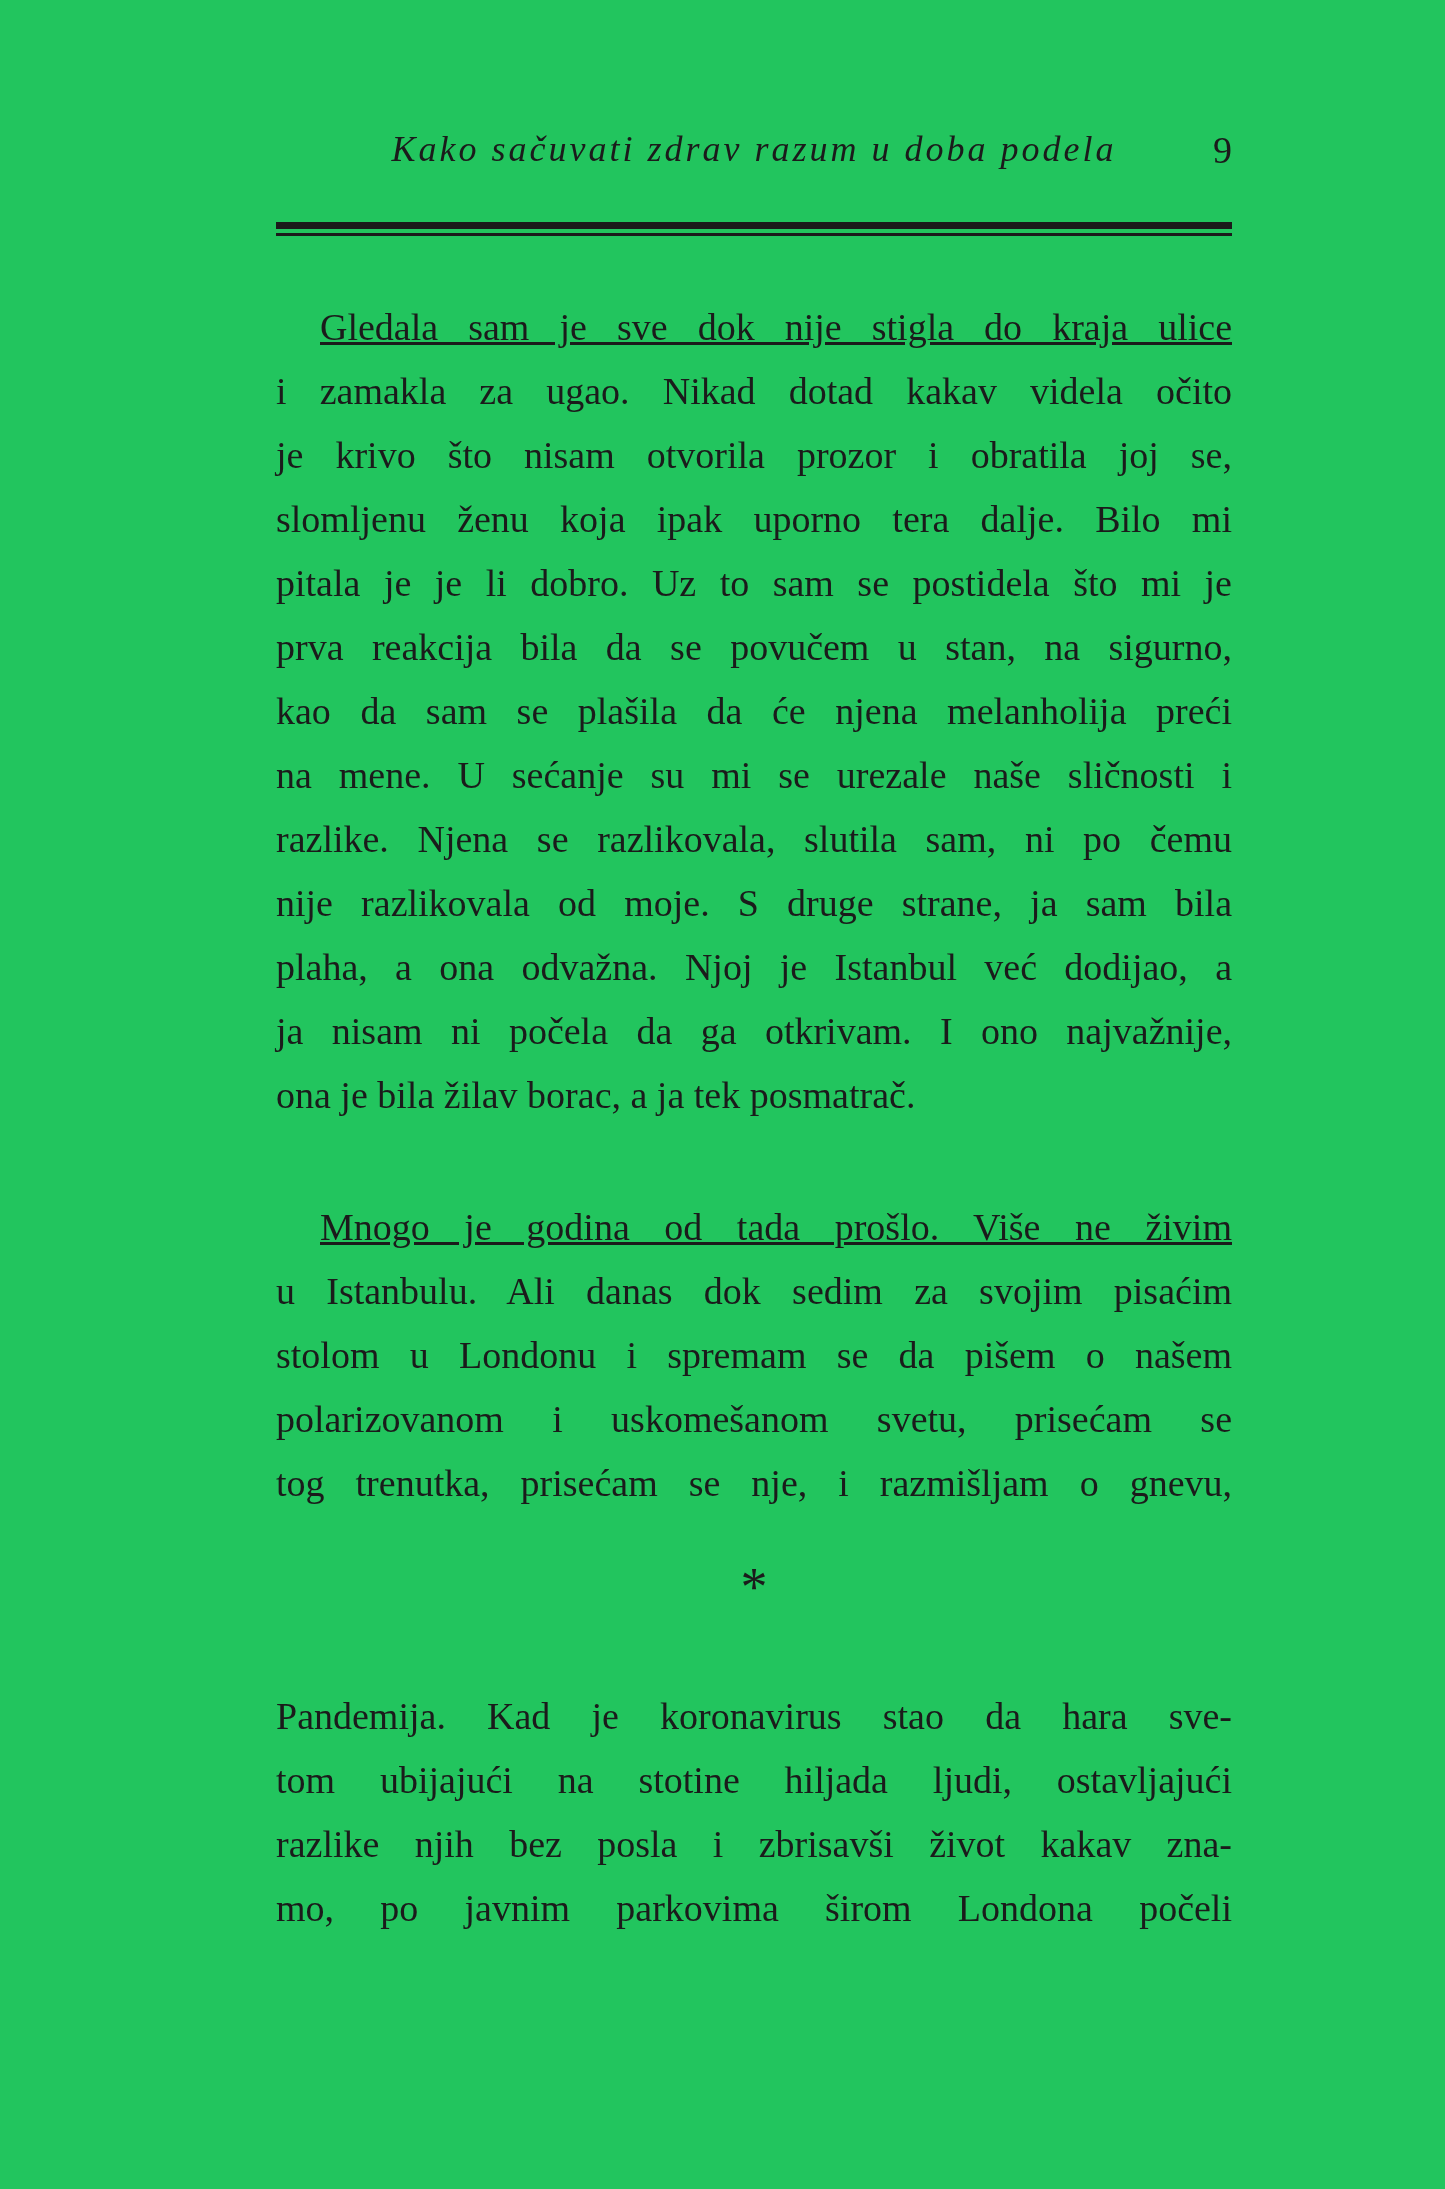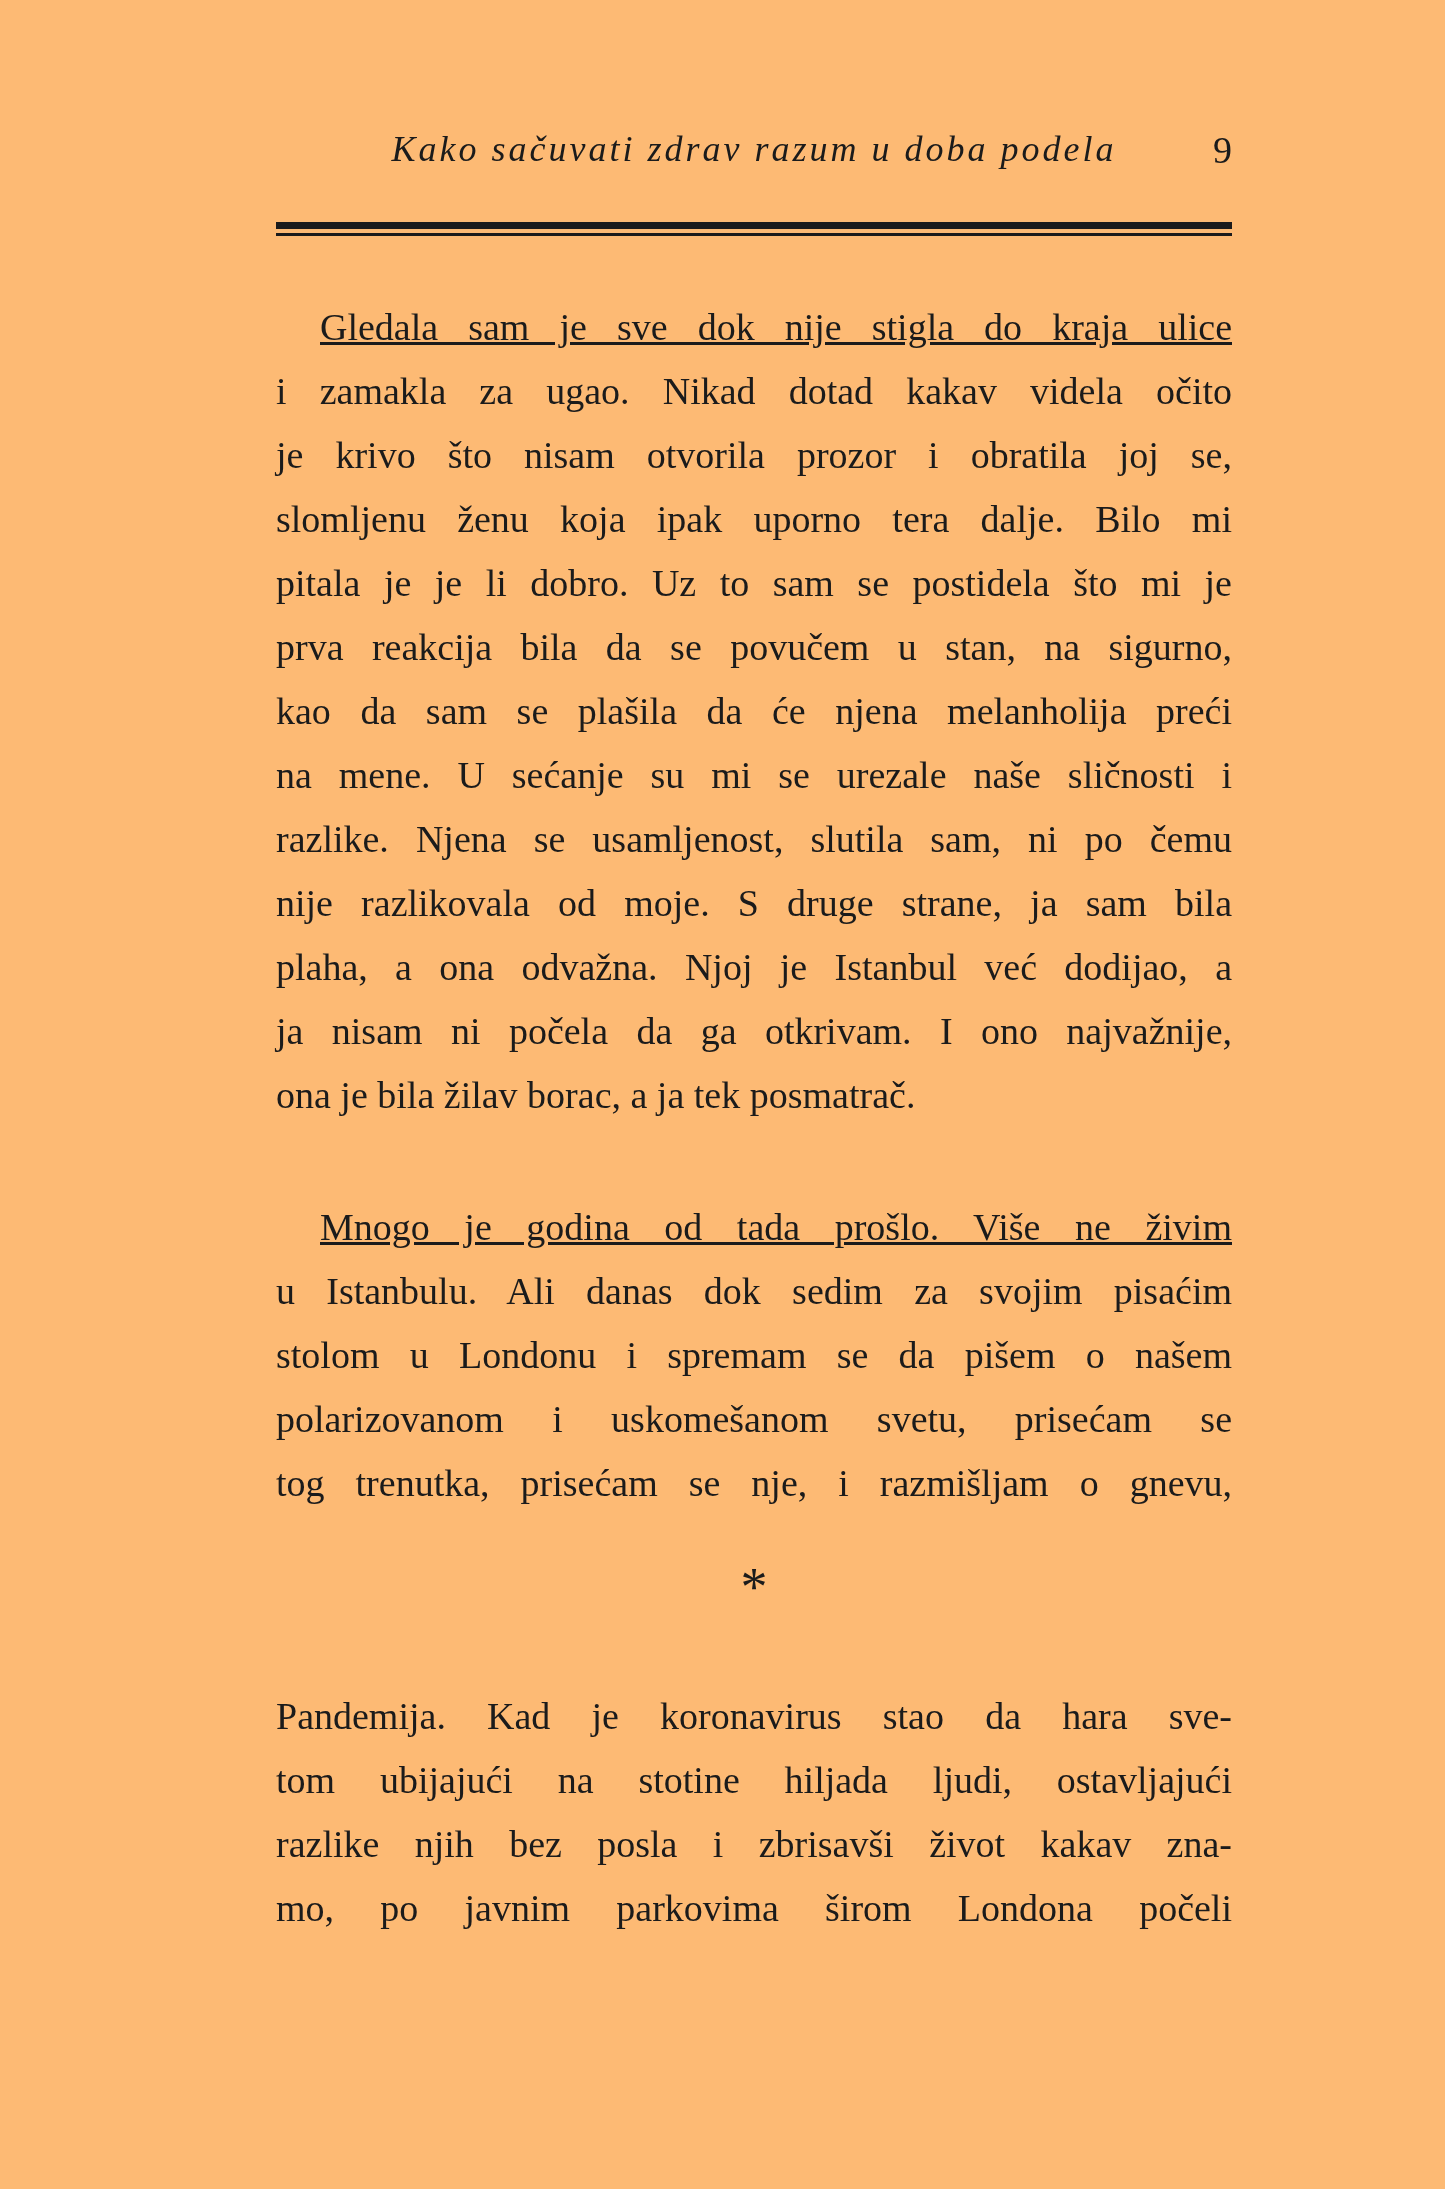--- a/index.html
+++ b/index.html
@@ -4,21 +4,21 @@
 <style>
   html, body {
     margin: 0;
     padding: 0;
     background: #ffffff;
   }
   .page {
     position: relative;
     width: 1445px;
     height: 2189px;
-    background: #fdba74;
+    background: #22c55e;
     color: #1b1b1b;
     font-family: "Liberation Serif", serif;
     overflow: hidden;
   }
   .running-head {
     position: absolute;
     left: 276px;
     top: 128px;
     width: 956px;
     height: 48px;
@@ -98,21 +98,21 @@
   <div class="body-text">
     <div class="para">
         <div class="line ind">Gledala sam je sve dok nije stigla do kraja ulice</div>
         <div class="line">i zamakla za ugao. Nikad dotad kakav videla očito</div>
         <div class="line">je krivo što nisam otvorila prozor i obratila joj se,</div>
         <div class="line">slomljenu ženu koja ipak uporno tera dalje. Bilo mi</div>
         <div class="line">pitala je je li dobro. Uz to sam se postidela što mi je</div>
         <div class="line">prva reakcija bila da se povučem u stan, na sigurno,</div>
         <div class="line">kao da sam se plašila da će njena melanholija preći</div>
         <div class="line">na mene. U sećanje su mi se urezale naše sličnosti i</div>
-        <div class="line">razlike. Njena se usamljenost, slutila sam, ni po čemu</div>
+        <div class="line">razlike. Njena se razlikovala, slutila sam, ni po čemu</div>
         <div class="line">nije razlikovala od moje. S druge strane, ja sam bila</div>
         <div class="line">plaha, a ona odvažna. Njoj je Istanbul već dodijao, a</div>
         <div class="line">ja nisam ni počela da ga otkrivam. I ono najvažnije,</div>
         <div class="line last">ona je bila žilav borac, a ja tek posmatrač.</div>
       </div>
     <div class="para">
         <div class="line ind">Mnogo je godina od tada prošlo. Više ne živim</div>
         <div class="line">u Istanbulu. Ali danas dok sedim za svojim pisaćim</div>
         <div class="line">stolom u Londonu i spremam se da pišem o našem</div>
         <div class="line">polarizovanom i uskomešanom svetu, prisećam se</div>

